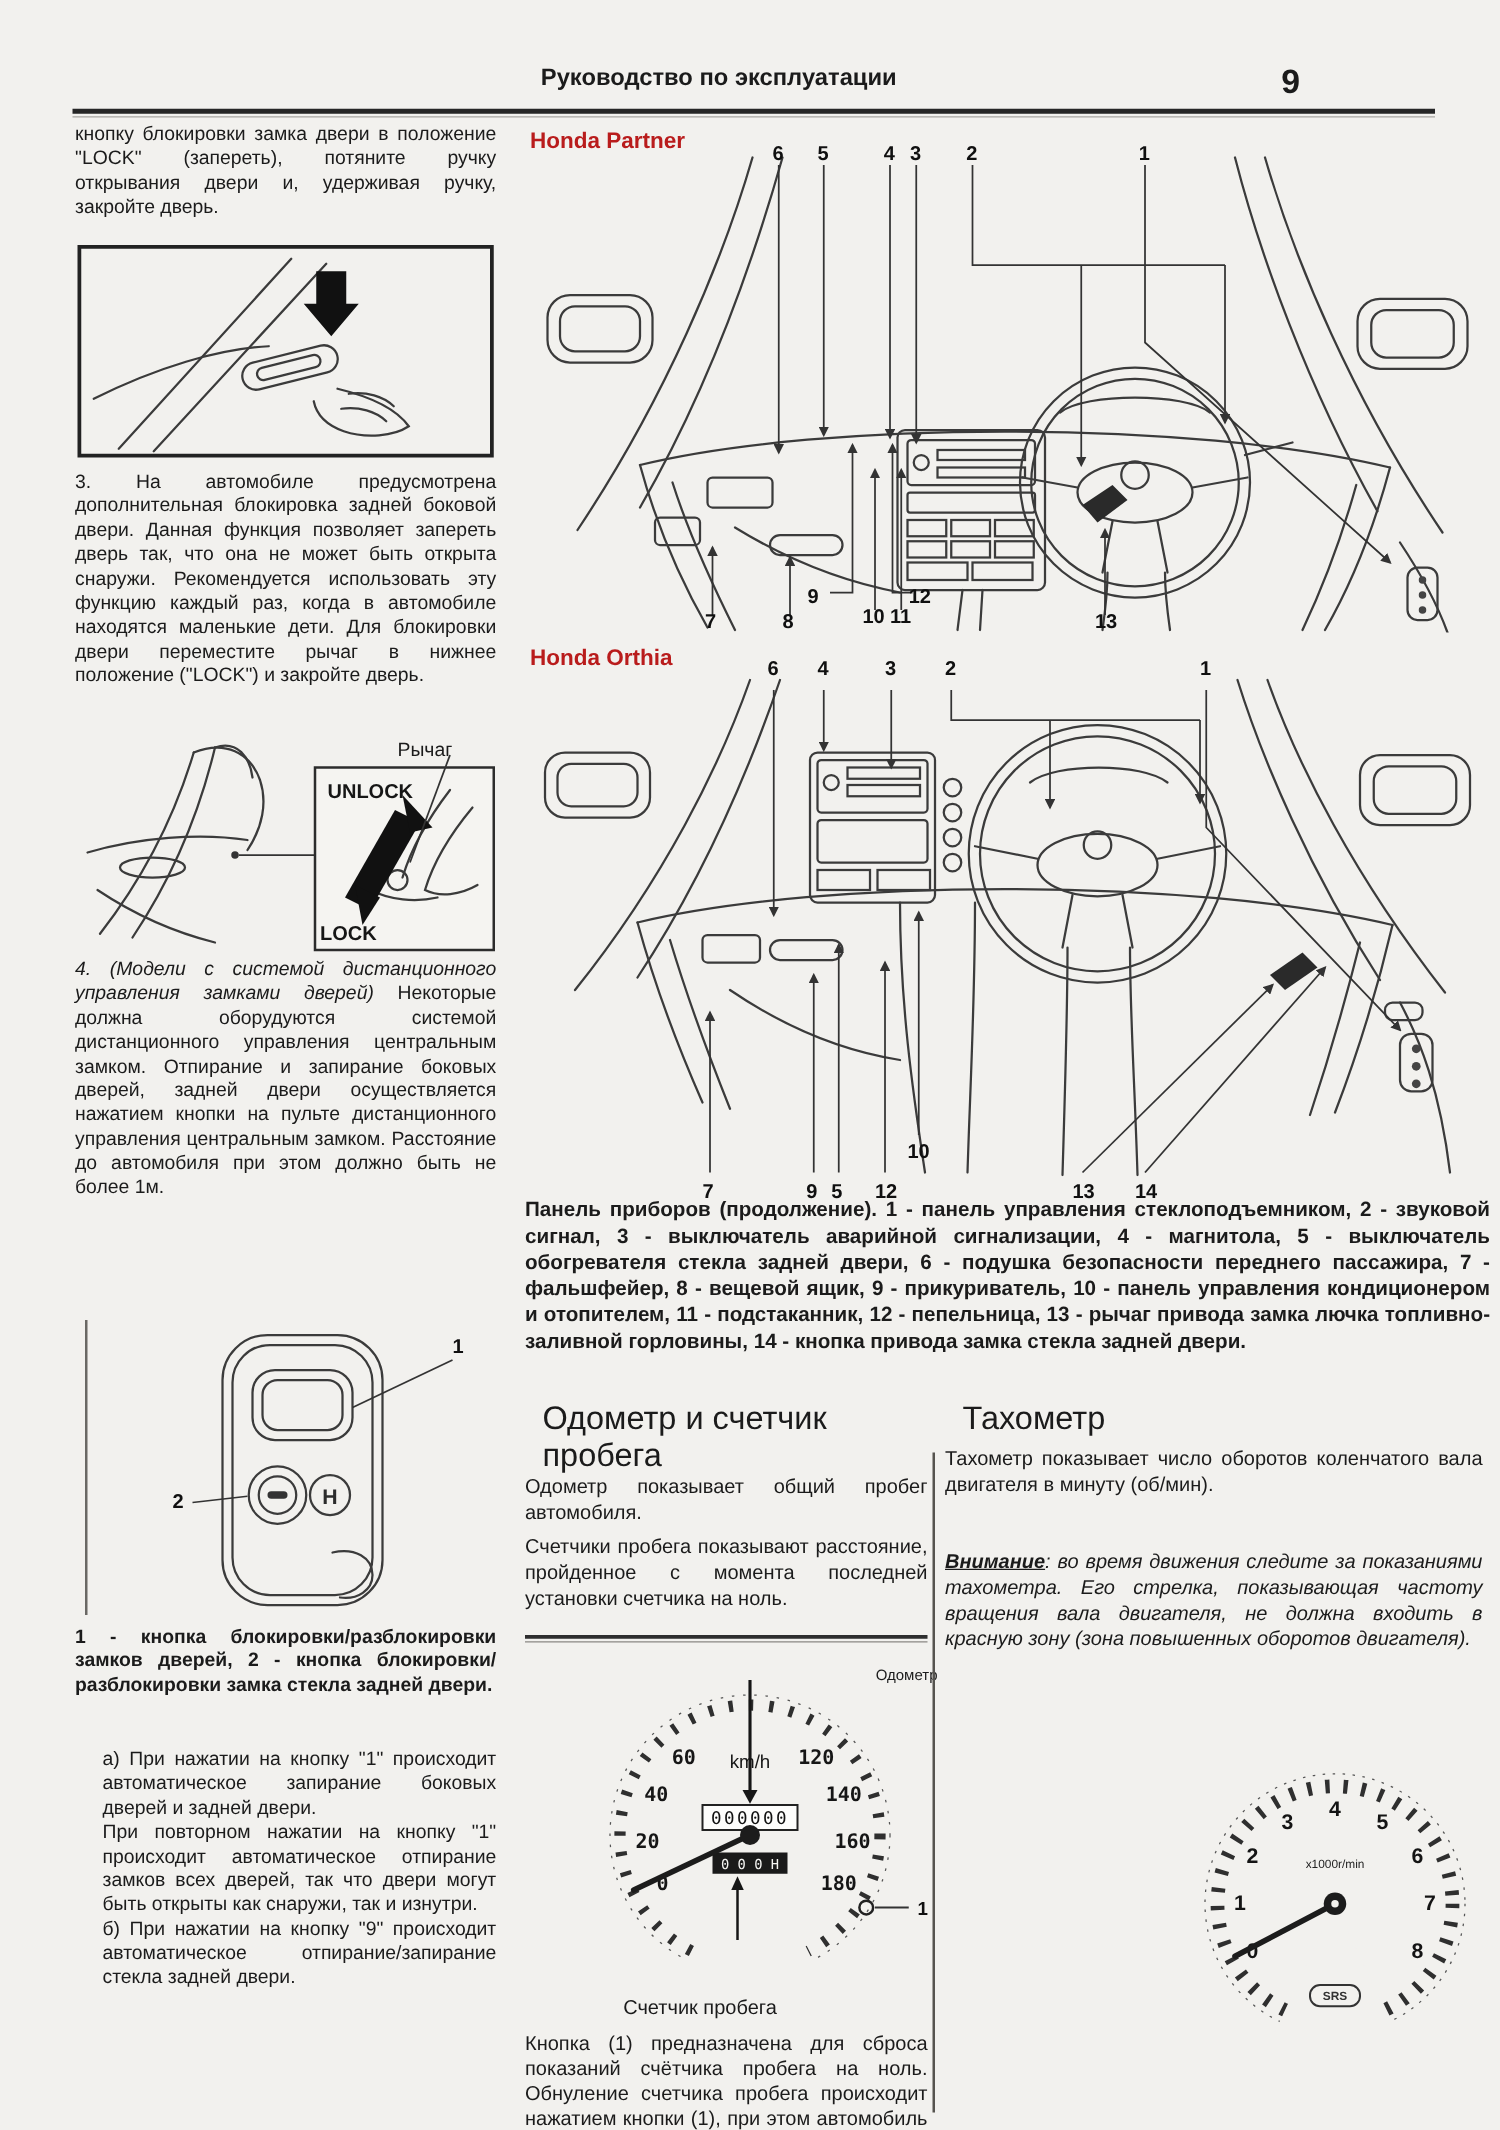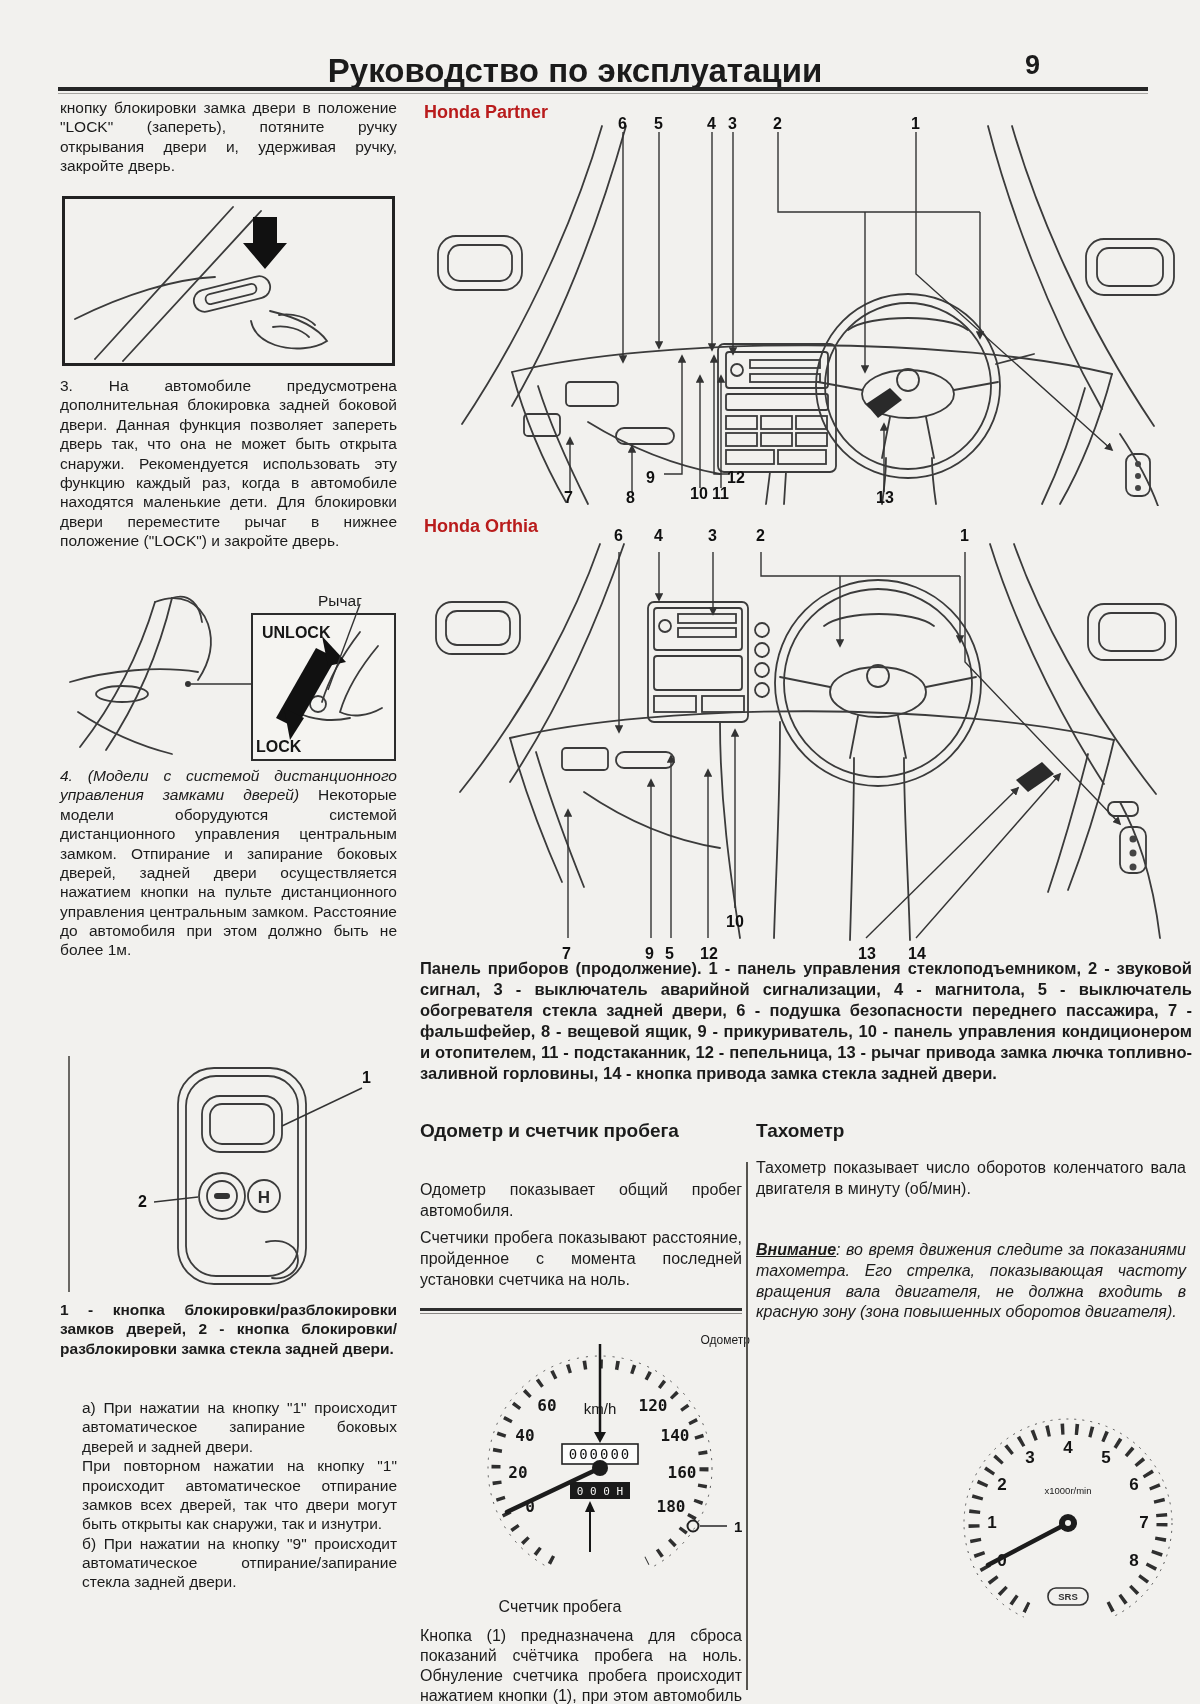--- a/index.html
+++ b/index.html
@@ -2,36 +2,36 @@
 <html><head>
 <meta charset="utf-8">
 <style>
   html,body{margin:0;padding:0;background:#d8d6d2;}
   #page{position:relative;width:1200px;height:1704px;margin:0 auto;background:#f2f1ee;
         font-family:"Liberation Sans",sans-serif;color:#1b1b1b;overflow:hidden;}
   .abs{position:absolute;}
   .jt{text-align:justify;}
   .lefttext{font-size:15.5px;line-height:1.25;}
   .rbody{font-size:16px;line-height:1.3;}
-  .h2{font-size:19px;font-weight:bold;line-height:1.15;}
+  .h2{font-size:26px;font-weight:normal;line-height:1.15;margin-left:14px;}
   .num{position:absolute;font-weight:bold;font-size:16px;color:#101010;line-height:1;}
   .diaglabel{font-weight:bold;font-size:18px;color:#b91c1c;}
   svg{display:block;}
   .sk{stroke:#3b3b3b;fill:none;stroke-width:1.8;stroke-linecap:round;}
   .ld{stroke:#333;fill:none;stroke-width:1.4;}
   .mono{font-family:"DejaVu Sans Mono",monospace;}
   .ital{font-style:italic;}
   .und{text-decoration:underline;font-weight:bold;}
 </style>
 </head>
 <body>
 
 <div id="page">
 
-  <div class="abs" style="left:160px;top:52px;width:830px;text-align:center;font-size:33px;font-weight:bold;">Руководство по эксплуатации</div>
+  <div class="abs" style="left:160px;top:52px;width:830px;text-align:center;font-size:19px;font-weight:bold;">Руководство по эксплуатации</div>
   <div class="abs" style="left:990px;top:50px;width:50px;text-align:right;font-size:27px;font-weight:bold;">9</div>
   <div class="abs" style="left:58px;top:87px;width:1090px;height:4px;background:#262626;"></div>
   <div class="abs" style="left:58px;top:93px;width:1090px;height:1px;background:#a8a6a2;"></div>
 
   <div class="abs lefttext jt" style="left:60px;top:98px;width:337px;">кнопку блокировки замка двери в положение "LOCK" (запереть), потяните ручку открывания двери и, удерживая ручку, закройте дверь.</div>
 
   <div class="abs" style="left:62px;top:196px;width:333px;height:170px;border:3px solid #222;box-sizing:border-box;">
     <svg width="327" height="164" viewBox="0 0 327 164">
       <path class="sk" d="M30,160 C80,105 130,50 168,8"></path>
       <path class="sk" d="M58,162 C108,108 158,54 196,12"></path>
@@ -67,21 +67,21 @@
       <polygon points="256,86 276,96 236,166 216,156" fill="#111"></polygon>
       <polygon points="262,74 286,100 268,104" fill="#111"></polygon>
       <polygon points="230,178 224,146 244,156" fill="#111"></polygon>
       <path class="ld" d="M300,42 L268,128"></path>
       <text x="202" y="76" font-size="16" font-weight="bold" fill="#161616">UNLOCK</text>
       <text x="196" y="190" font-size="16" font-weight="bold" fill="#161616">LOCK</text>
     </svg>
   </div>
 
   <div class="abs lefttext jt" style="left:60px;top:766px;width:337px;">
-    <span class="ital">4. (Модели с системой дистанционного управления замками дверей)</span><span> Некоторые модели оборудуются системой дистанционного управления центральным замком. Отпирание и запирание боковых дверей, задней двери осуществляется нажатием кнопки на пульте дистанционного управления центральным замком. Расстояние до автомобиля при этом должно быть не более 1м.</span>
+    <span class="ital">4. (Модели с системой дистанционного управления замками дверей)</span><span> Некоторые должна оборудуются системой дистанционного управления центральным замком. Отпирание и запирание боковых дверей, задней двери осуществляется нажатием кнопки на пульте дистанционного управления центральным замком. Расстояние до автомобиля при этом должно быть не более 1м.</span>
   </div>
 
   <div class="abs" style="left:60px;top:1056px;width:337px;height:240px;">
     <div class="abs" style="left:8px;top:0;width:2px;height:236px;background:#6a6864;"></div>
     <svg class="abs" style="left:0;top:0;" width="337" height="240" viewBox="0 0 337 240">
       <rect class="sk" x="118" y="12" width="128" height="216" rx="36"></rect>
       <rect class="sk" x="126" y="20" width="112" height="200" rx="30"></rect>
       <rect class="sk" x="142" y="40" width="80" height="56" rx="18"></rect>
       <rect class="sk" x="150" y="48" width="64" height="40" rx="12"></rect>
       <circle class="sk" cx="162" cy="140" r="23"></circle>

